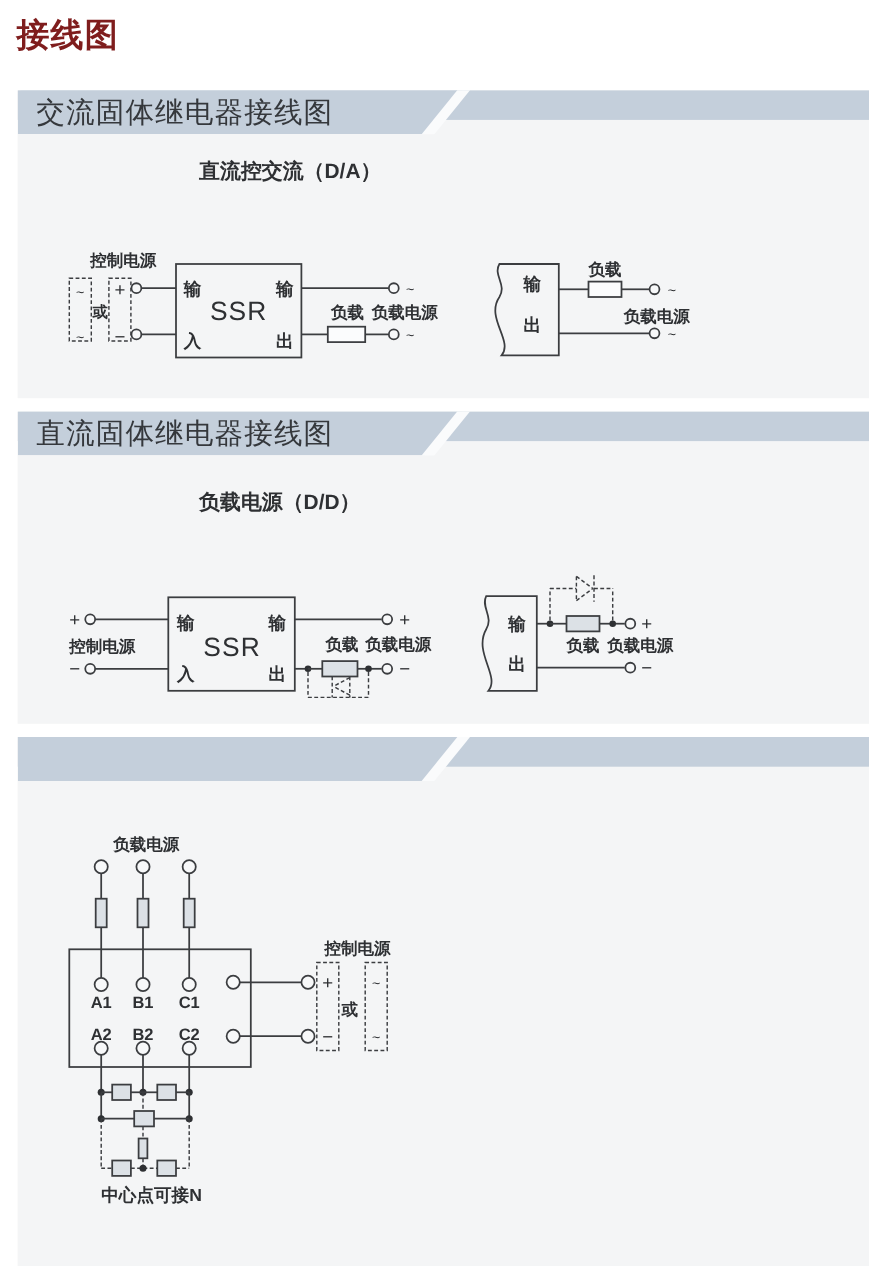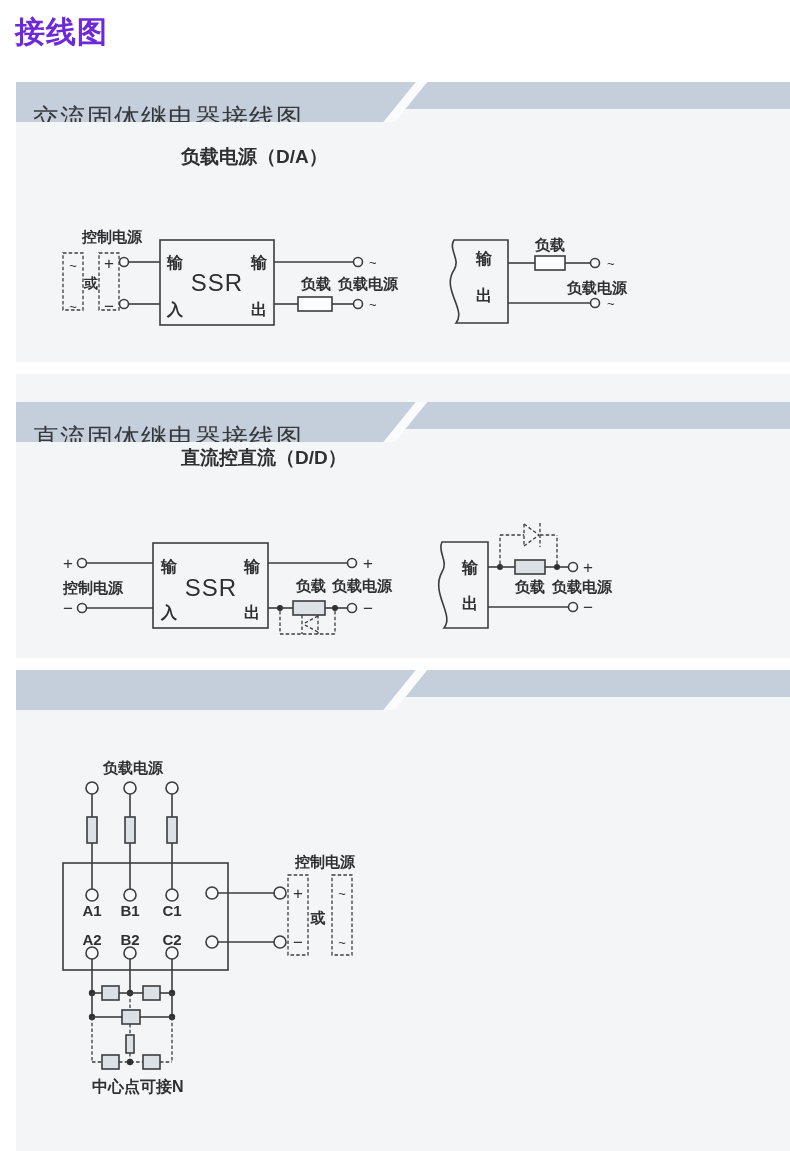--- a/index.html
+++ b/index.html
@@ -2,36 +2,36 @@
 <html><head>
 <meta charset="utf-8">
 <style>
   html,body { margin:0; padding:0; }
   body {
     width:790px; height:1151px; position:relative; background:#ffffff;
     font-family:"Liberation Sans","DejaVu Sans",sans-serif; overflow:hidden;
   }
   .page-title {
     position:absolute; left:15px; top:12px;
-    font-size:30px; font-weight:700; color:#6d28d9; letter-spacing:1px;
+    font-size:30px; font-weight:700; color:#7f1d1d; letter-spacing:1px;
   }
   .panel { position:absolute; left:16px; width:774px; background:#f4f5f6; }
   #panel1 { top:82px;  height:280px; }
   #panel2 { top:374px; height:284px; }
   #panel3 { top:670px; height:481px; }
 
   .banner { position:absolute; left:16px; width:774px; height:40px; overflow:hidden; }
-  #banner1 { top:82px; } #banner2 { top:374px;margin-top:28px; } #banner3 { top:670px; }
+  #banner1 { top:82px; } #banner2 { top:374px; } #banner3 { top:670px; }
   .banner .bar  { position:absolute; left:0; top:0; right:0; height:27px; background:#c4cfdb; }
   .banner .main { position:absolute; left:0; top:0; width:404px; height:40px; background:#c4cfdb;
                   border-top-left-radius:4px;
                   clip-path:polygon(0 0,100% 0,calc(100% - 34px) 100%,0 100%); }
   .banner .gap  { position:absolute; left:384px; top:-11px; width:9px; height:64px;
                   background:#fafbfc; transform:rotate(39deg); }
-  .banner .txt  { position:absolute; left:17px; top:16px; height:40px; display:flex; align-items:center;
+  .banner .txt  { position:absolute; left:17px; top:0; height:40px; display:flex; align-items:center;
                   font-size:26px; color:#35383c; letter-spacing:1px; white-space:nowrap; }
 
   .subtitle { position:absolute; left:181px; font-size:19px; font-weight:700;
               color:#2e3033; line-height:23px; }
   #subtitle1 { top:145px; }
   #subtitle2 { top:446px; }
 
   svg.d { position:absolute; overflow:visible; }
   .d line, .d path, .d rect, .d circle, .d polygon
         { stroke:#3b3d40; fill:none; stroke-width:1.6; }
@@ -67,24 +67,24 @@
   <div class="gap"></div>
   <div class="txt">直流固体继电器接线图</div>
 </div>
 <div class="banner" id="banner3">
   <div class="bar"></div>
   <div class="main"></div>
   <div class="gap"></div>
 </div>
 
 <div class="subtitle" id="subtitle1">
-  <div>负载电源（D/A）</div>
+  <div>直流控交流（D/A）</div>
 </div>
 <div class="subtitle" id="subtitle2">
-  <div>直流控直流（D/D）</div>
+  <div>负载电源（D/D）</div>
 </div>
 
 <svg class="d" style="left:55px; top:225px;" width="360" height="115" viewBox="0 0 360 115">
   <text x="27" y="17">控制电源</text>
   <g>
     <rect class="dsh" x="8" y="28" width="20" height="57"></rect>
     <text class="tl" x="18" y="45" text-anchor="middle">~</text>
     <text class="tl" x="18" y="86" text-anchor="middle">~</text>
   </g>
   <text x="36" y="63" text-anchor="middle" style="font-size:14px">或</text>

